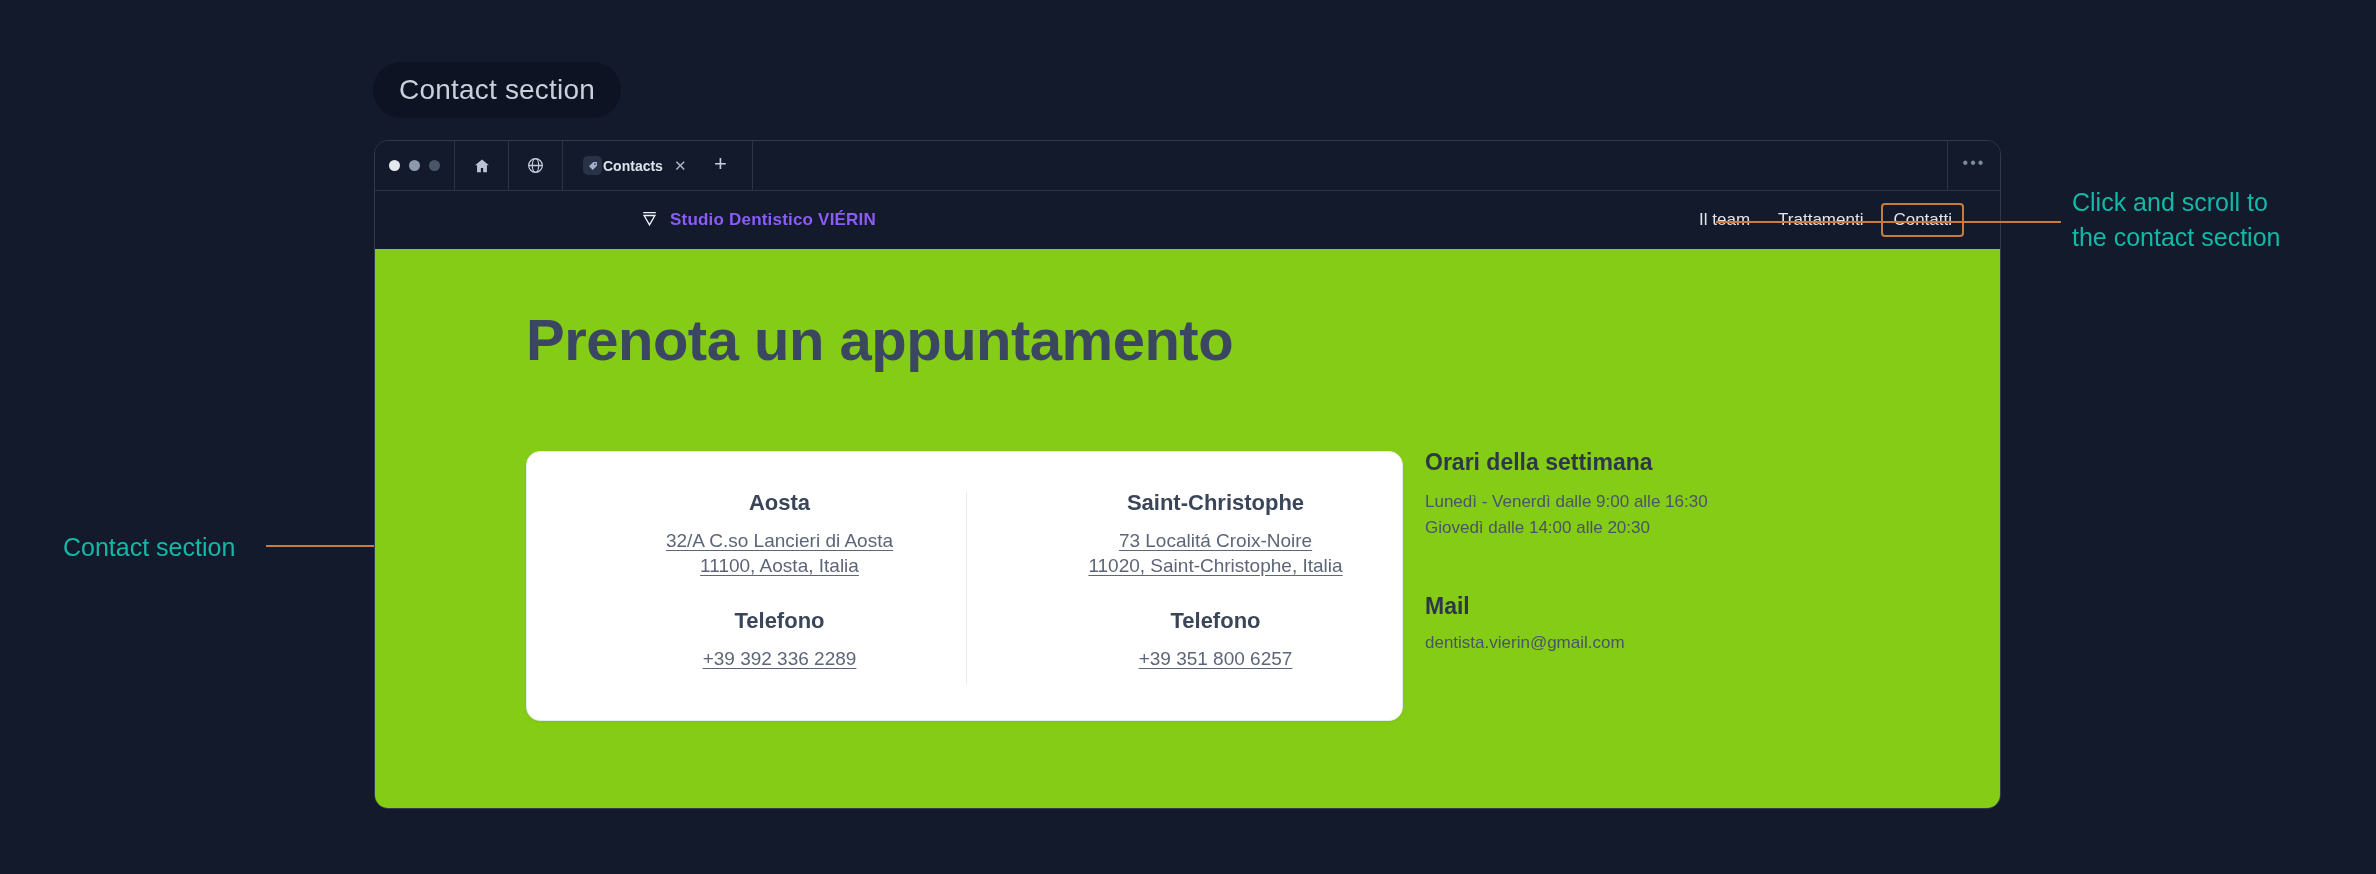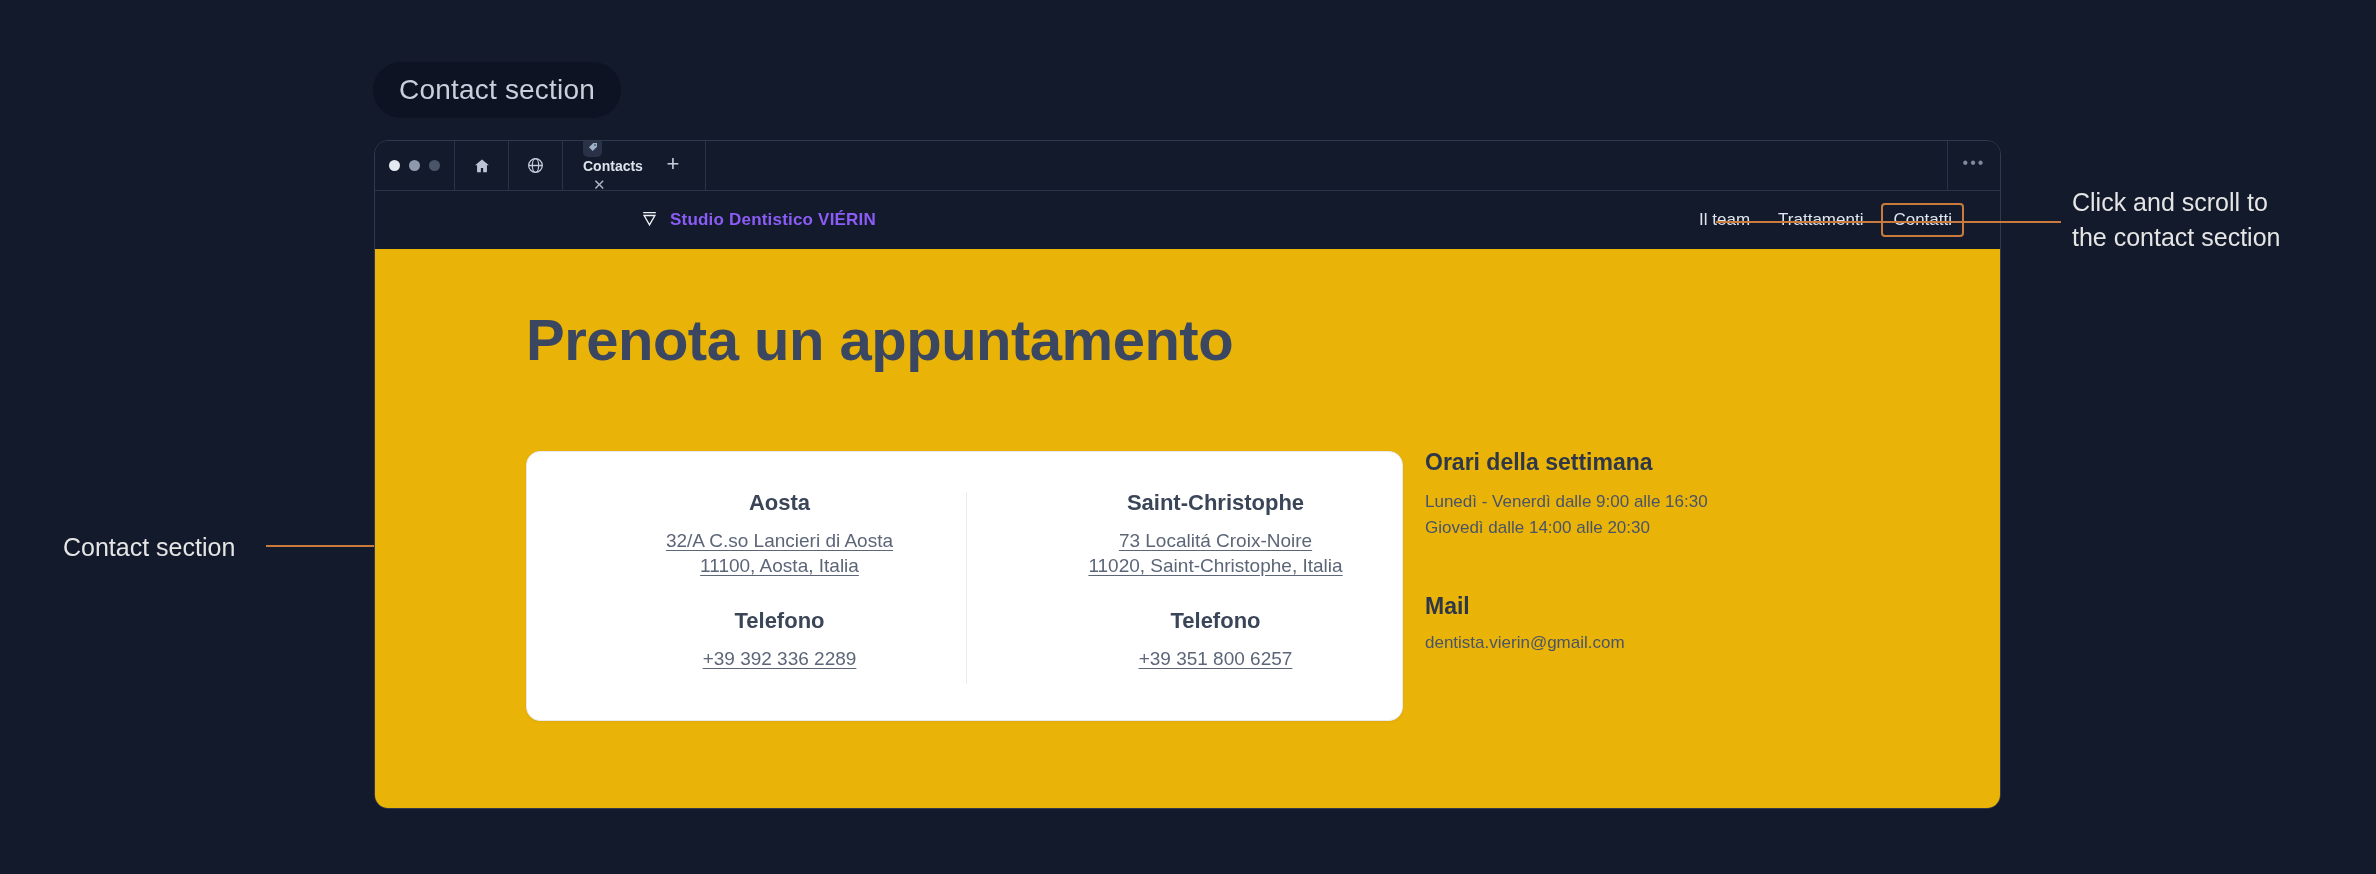--- a/index.html
+++ b/index.html
@@ -79,24 +79,24 @@
 
   .tab-area {
     display: flex;
     align-items: center;
     padding: 0 10px 0 12px;
     border-right: 1px solid #2b3446;
     gap: 0;
   }
   .tab-chip {
     display: flex;
+    align-items: center;
     gap: 1px;
     padding: 5px 8px;
     border-radius: 6px;
-    flex-direction: column;
   }
   .favicon {
     width: 19px; height: 19px;
     border-radius: 5px;
     background: #2a3247;
     display: flex; align-items: center; justify-content: center;
   }
   .tab-title {
     color: #dde3ec;
     font-size: 14px;
@@ -167,21 +167,21 @@
   .nav-link.boxed {
     border: 2px solid #c97b3e;
     border-radius: 4px;
     padding: 5px 10px;
     margin-left: 4px;
   }
 
   
   .page {
     flex: 1 1 auto;
-    background: #eab308;
+    background: #84cc16;
     position: relative;
     overflow: hidden;
   }
   .page-h1 {
     position: absolute;
     left: 151px;
     top: 57px;
     font-size: 58px;
     font-weight: 700;
     color: #3b4760;
@@ -255,21 +255,21 @@
   .s-gap { height: 52px; }
   .s-mail {
     font-size: 17px;
     color: #4a5468;
     white-space: nowrap;
   }
 
   
   .anno-text {
     position: absolute;
-    color: #e5e5e5;
+    color: #14b8a6;
     font-size: 25px;
     line-height: 1.38;
     white-space: pre;
   }
   .anno-left { left: 63px; top: 530px; }
   .anno-right { left: 2072px; top: 185px; }
 
   .anno-line {
     position: absolute;
     height: 2px;

